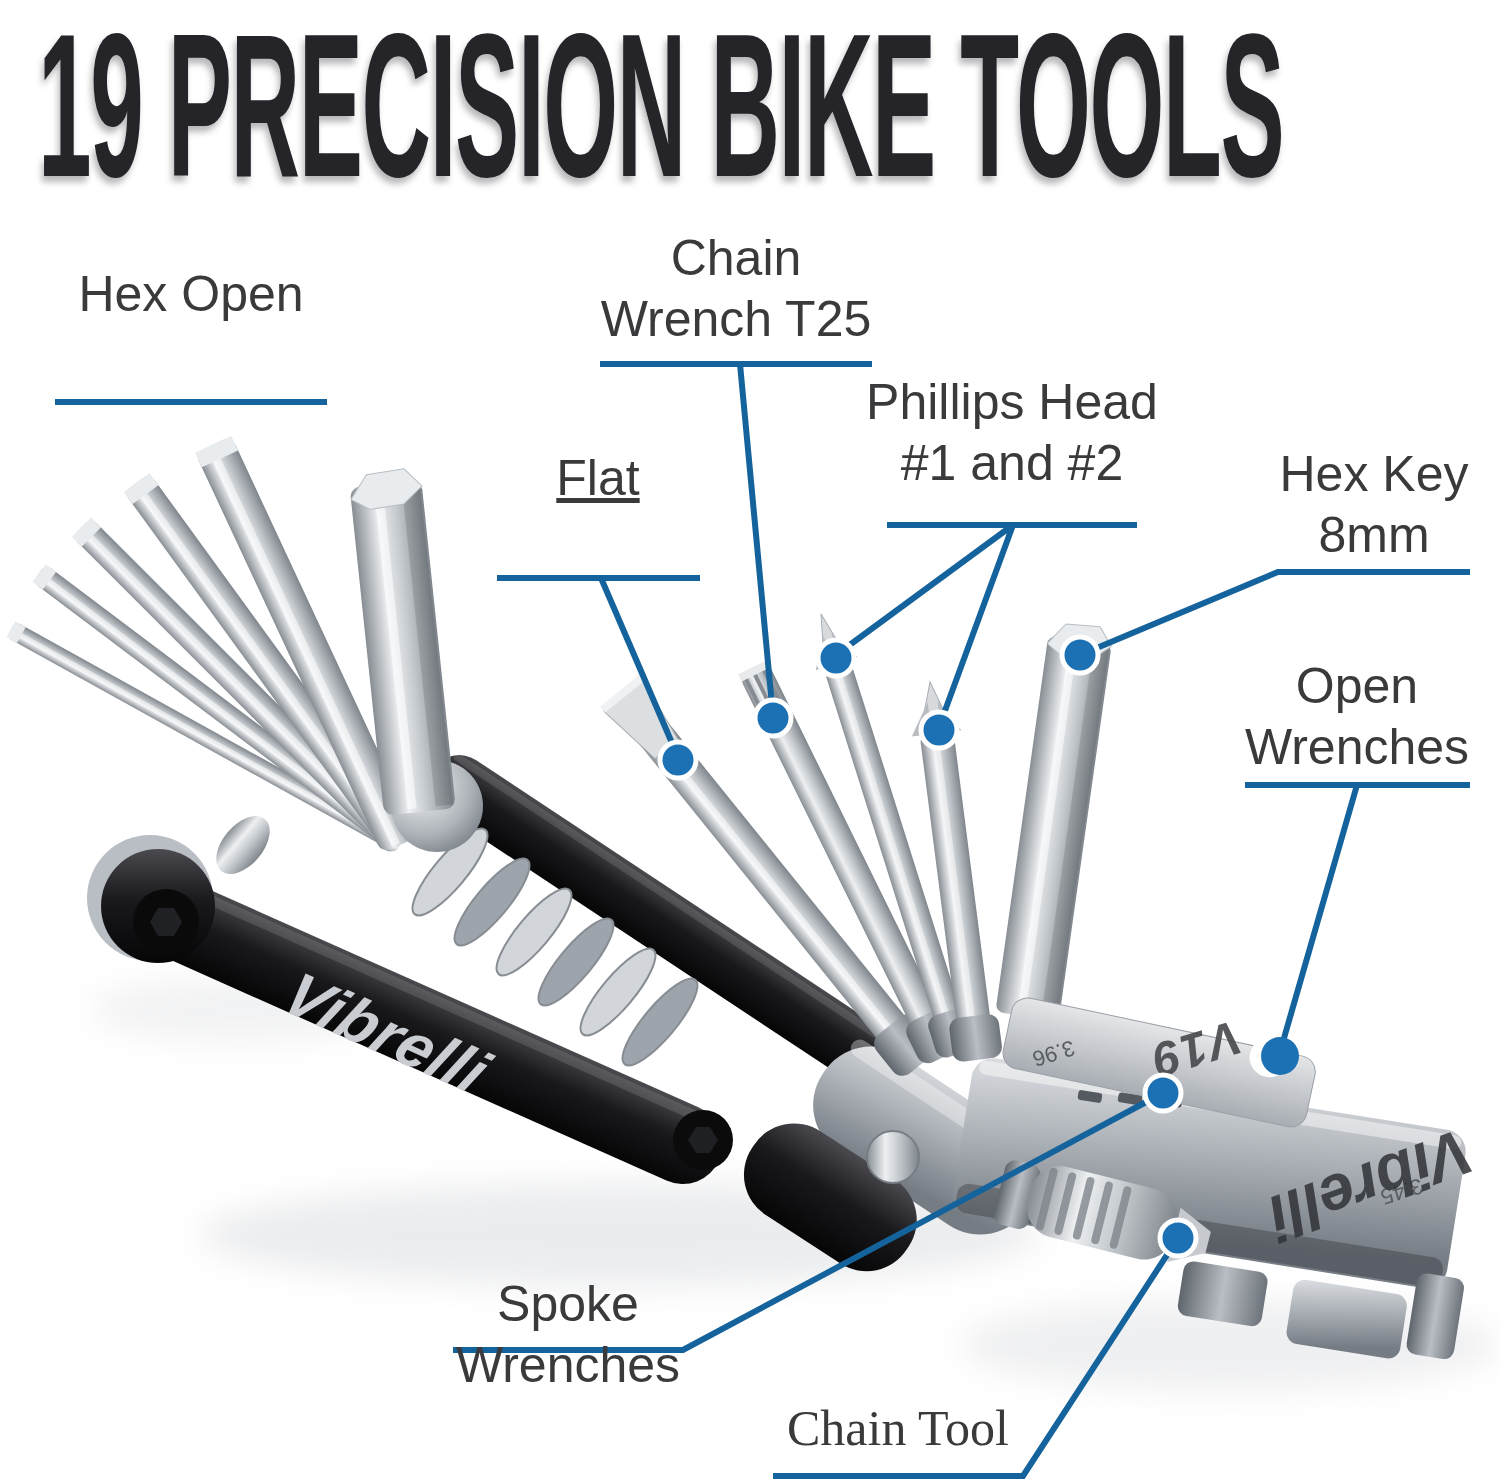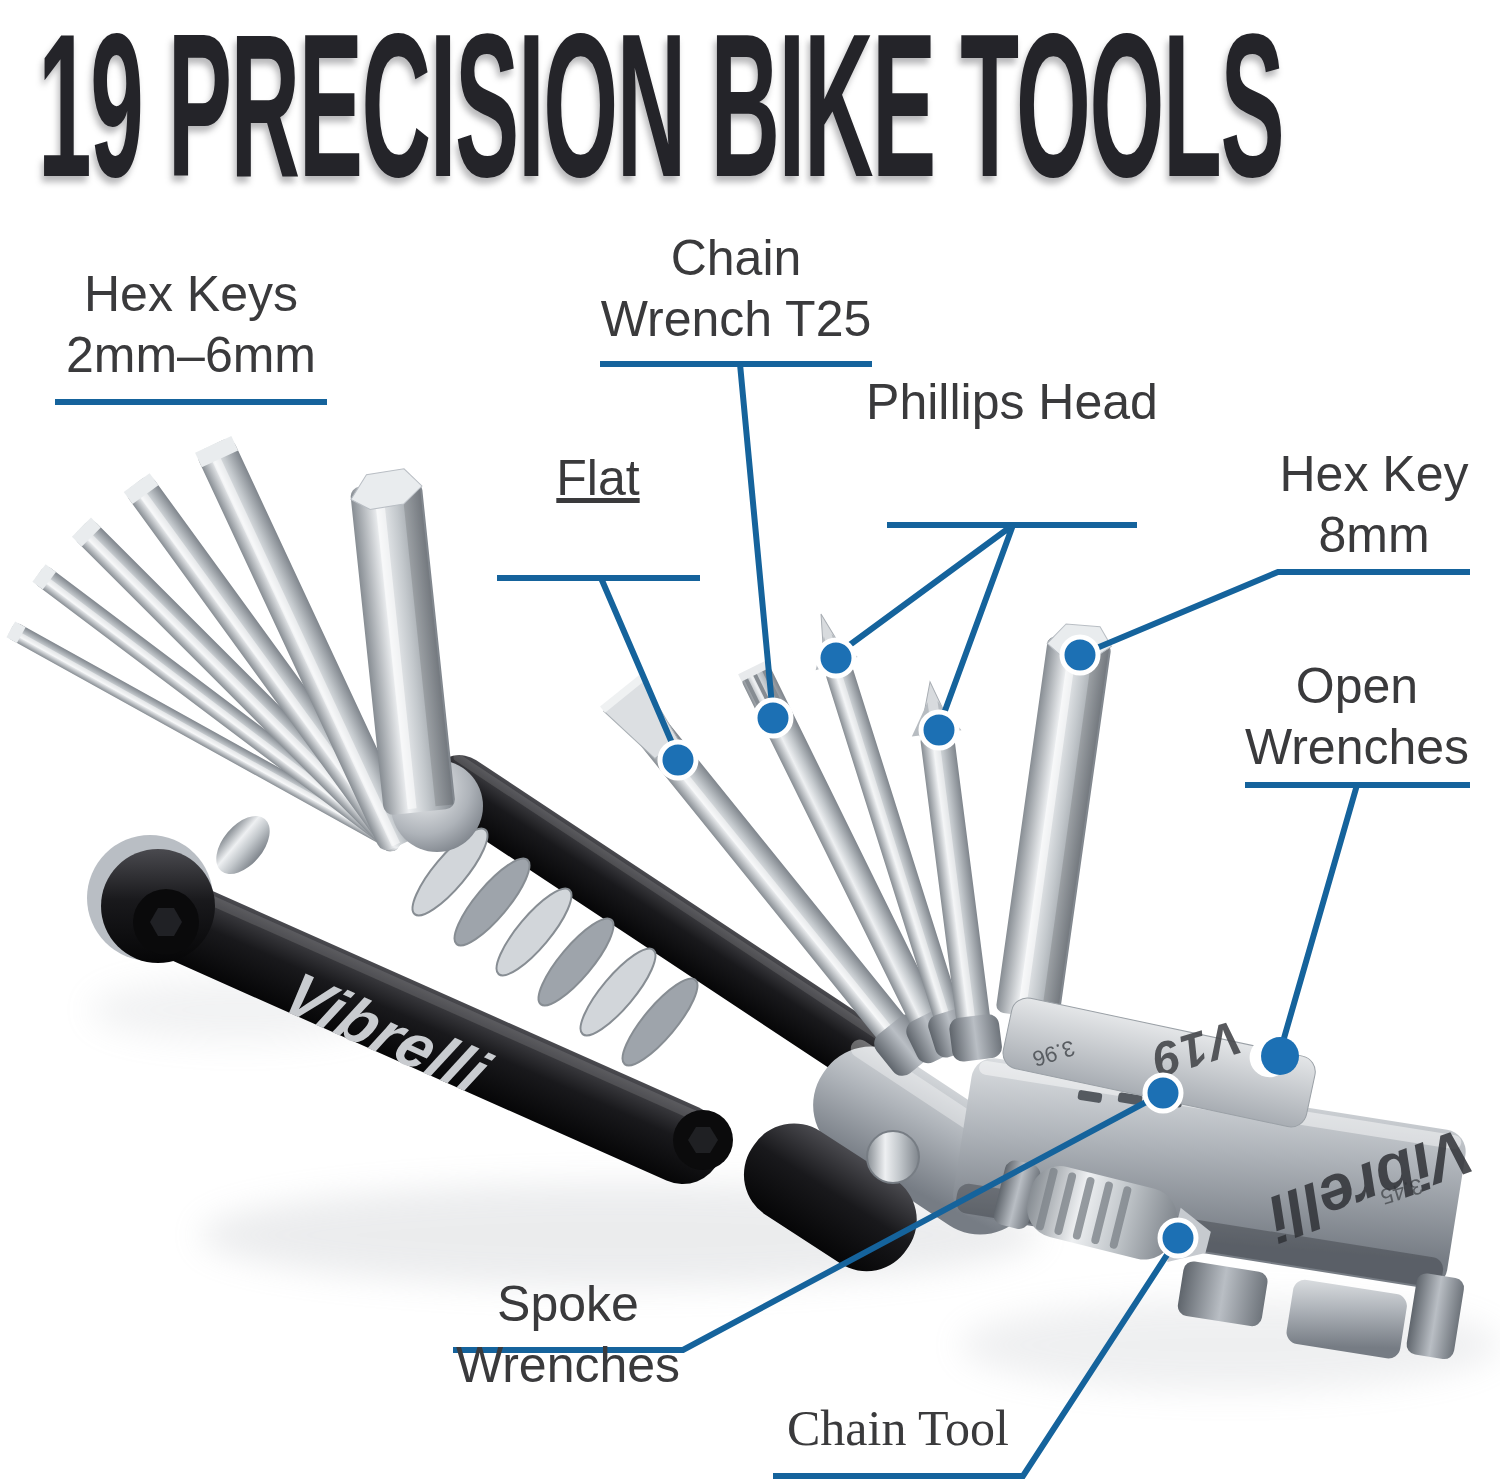--- a/index.html
+++ b/index.html
@@ -240,32 +240,32 @@
       <circle cx="836" cy="658" r="18" stroke="#ffffff" stroke-width="5"></circle>
       <circle cx="939" cy="730" r="18" stroke="#ffffff" stroke-width="5"></circle>
       <circle cx="1080" cy="655" r="18" stroke="#ffffff" stroke-width="5"></circle>
       <circle cx="1280" cy="1056" r="19"></circle>
       <circle cx="1163" cy="1093" r="18" stroke="#ffffff" stroke-width="5"></circle>
       <circle cx="1178" cy="1238" r="18" stroke="#ffffff" stroke-width="5"></circle>
     </g>
   </svg>
 
   <div class="callout c-hexkeys">
-    <div>Hex Keys</div>
-    <div>2mm–6mm</div>
+    <div>Hex Open</div>
   </div>
   <div class="callout c-torx">
     <div>Chain</div>
     <div>Wrench T25</div>
   </div>
   <div class="callout c-flat">
     <div>Flat</div>
   </div>
   <div class="callout c-phillips">
     <div>Phillips Head</div>
+    <div>#1 and #2</div>
   </div>
   <div class="callout c-hex8">
     <div>Hex Key</div>
     <div>8mm</div>
   </div>
   <div class="callout c-open">
     <div>Open</div>
     <div>Wrenches</div>
   </div>
   <div class="callout c-spoke">

